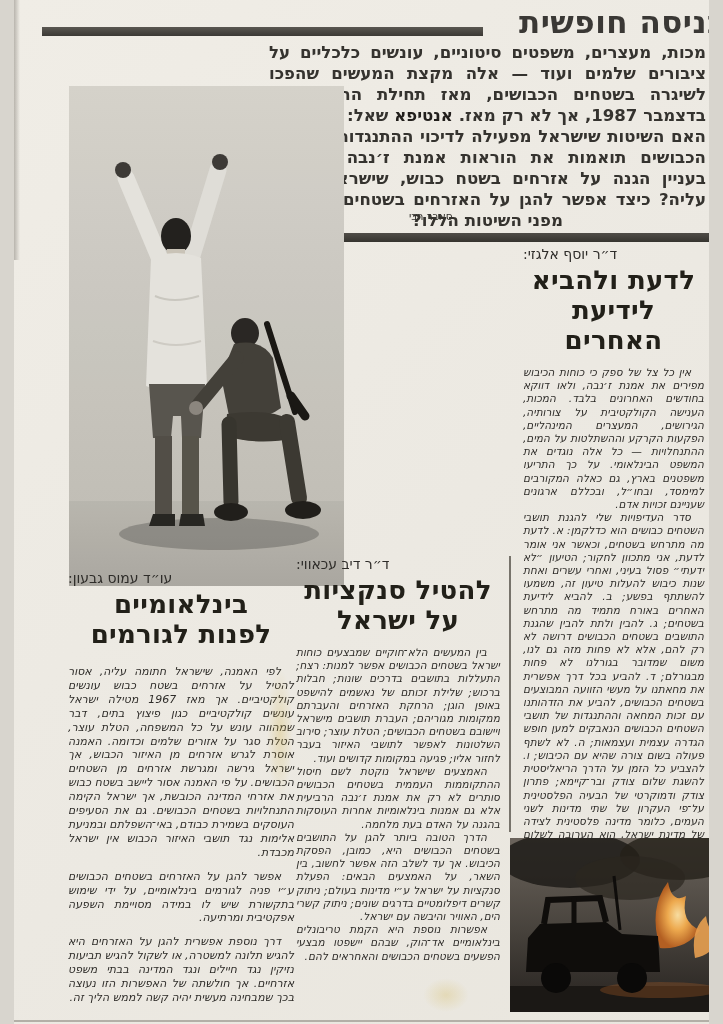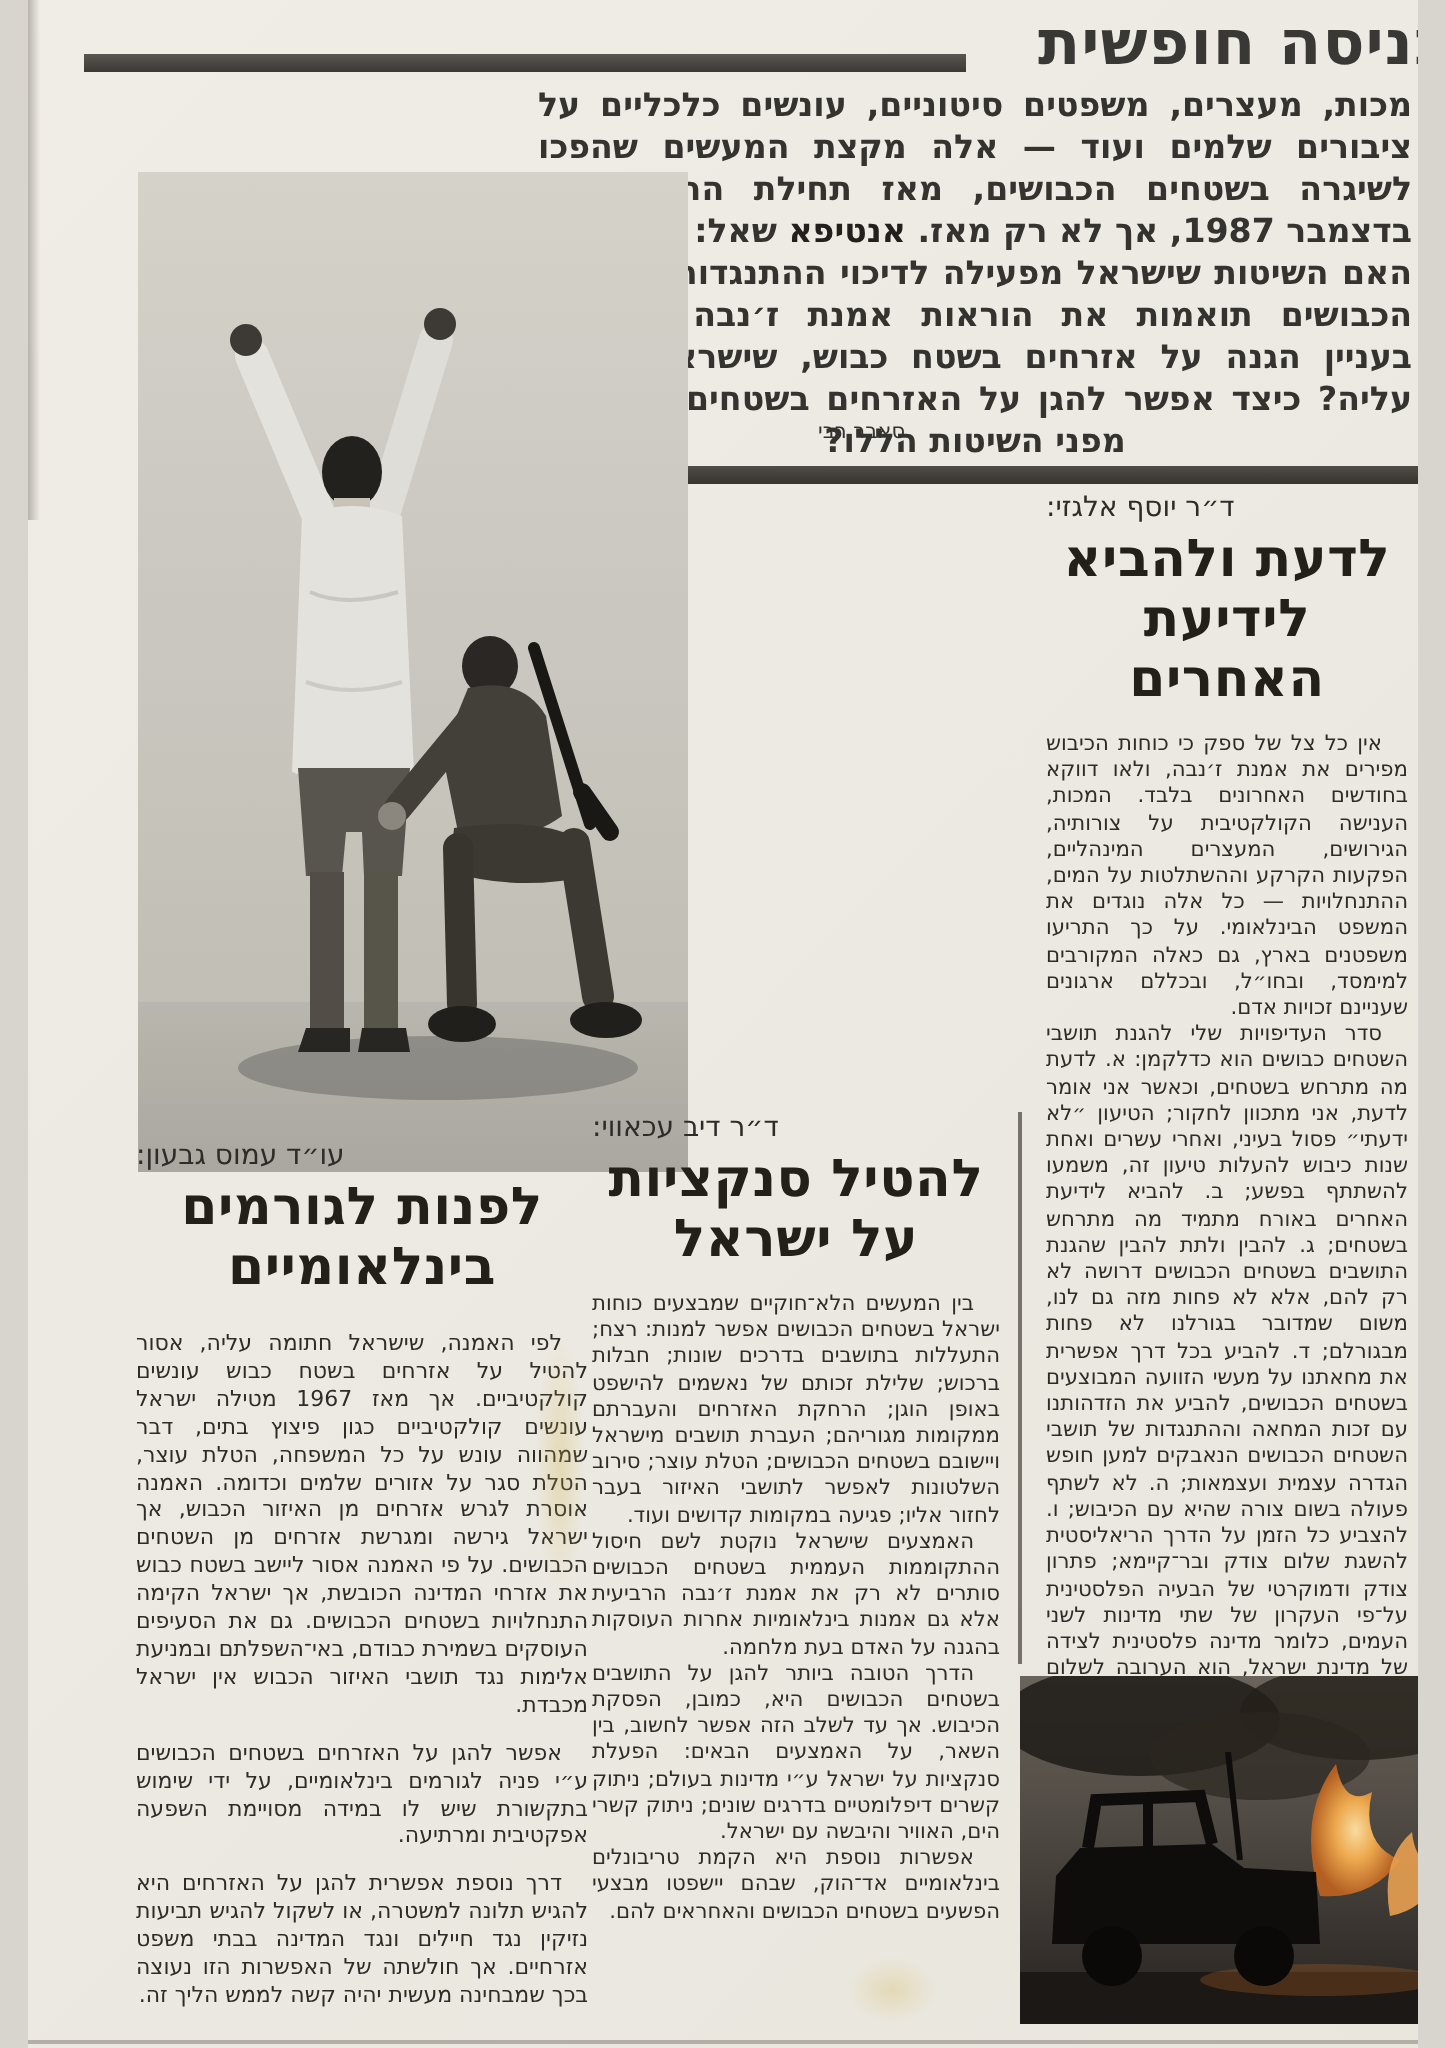--- a/index.html
+++ b/index.html
@@ -33,21 +33,21 @@
   .photo svg{display:block; width:100%; height:100%;}
   
   .art{position:absolute;}
   .art-right{top:246px; right:5px; width:181px;}
   .art-mid{top:556px; right:209px; width:204px;}
   .art-left{top:570px; right:415px; width:226px;}
   .kicker{text-align:left; font-size:14px; color:#2e2c29; margin-bottom:3px;}
   .headline{text-align:center; font-weight:700; font-size:26px; line-height:30px;
     color:#222019; margin-bottom:11px; letter-spacing:.3px;}
   .art-left .headline{margin-bottom:16px;}
-  .body p{text-align:justify; text-align-last:right; text-indent:13px; color:#2e2c29;}
+  .body p{text-align:justify; text-align-last:right; text-indent:13px; color:#2e2c29;font-style:italic;}
   .art-right .body p, .art-mid .body p{font-size:10.6px; line-height:13.2px;}
   .art-left .body p{font-size:11px; line-height:13.9px;}
   .art-left .body p + p{margin-top:10px;}
   
   .vrule{position:absolute; top:556px; right:198px; width:2px; height:276px; background:#77736b;}
   
   .stain{position:absolute; border-radius:50%; pointer-events:none;}
   .stain-1{top:668px; right:416px; width:26px; height:130px;
     background:radial-gradient(ellipse at center, rgba(208,176,64,.28), rgba(208,176,64,0) 70%);}
   .stain-2{top:978px; right:240px; width:46px; height:34px;
@@ -144,22 +144,22 @@
       <p>בין המעשים הלא־חוקיים שמבצעים כוחות ישראל בשטחים הכבושים אפשר למנות: רצח; התעללות בתושבים בדרכים שונות; חבלות ברכוש; שלילת זכותם של נאשמים להישפט באופן הוגן; הרחקת האזרחים והעברתם ממקומות מגוריהם; העברת תושבים מישראל ויישובם בשטחים הכבושים; הטלת עוצר; סירוב השלטונות לאפשר לתושבי האיזור בעבר לחזור אליו; פגיעה במקומות קדושים ועוד.</p>
       <p>האמצעים שישראל נוקטת לשם חיסול ההתקוממות העממית בשטחים הכבושים סותרים לא רק את אמנת ז׳נבה הרביעית אלא גם אמנות בינלאומיות אחרות העוסקות בהגנה על האדם בעת מלחמה.</p>
       <p>הדרך הטובה ביותר להגן על התושבים בשטחים הכבושים היא, כמובן, הפסקת הכיבוש. אך עד לשלב הזה אפשר לחשוב, בין השאר, על האמצעים הבאים: הפעלת סנקציות על ישראל ע״י מדינות בעולם; ניתוק קשרים דיפלומטיים בדרגים שונים; ניתוק קשרי הים, האוויר והיבשה עם ישראל.</p>
       <p>אפשרות נוספת היא הקמת טריבונלים בינלאומיים אד־הוק, שבהם יישפטו מבצעי הפשעים בשטחים הכבושים והאחראים להם.</p>
     </div>
   </article>
 
   <article class="art art-left">
     <div class="kicker">עו״ד עמוס גבעון:</div>
     <h2 class="headline">
+      <div>בינלאומיים</div>
       <div>לפנות לגורמים</div>
-      <div>בינלאומיים</div>
     </h2>
     <div class="body">
       <p>לפי האמנה, שישראל חתומה עליה, אסור להטיל על אזרחים בשטח כבוש עונשים קולקטיביים. אך מאז 1967 מטילה ישראל עונשים קולקטיביים כגון פיצוץ בתים, דבר שמהווה עונש על כל המשפחה, הטלת עוצר, הטלת סגר על אזורים שלמים וכדומה. האמנה אוסרת לגרש אזרחים מן האיזור הכבוש, אך ישראל גירשה ומגרשת אזרחים מן השטחים הכבושים. על פי האמנה אסור ליישב בשטח כבוש את אזרחי המדינה הכובשת, אך ישראל הקימה התנחלויות בשטחים הכבושים. גם את הסעיפים העוסקים בשמירת כבודם, באי־השפלתם ובמניעת אלימות נגד תושבי האיזור הכבוש אין ישראל מכבדת.</p>
       <p>אפשר להגן על האזרחים בשטחים הכבושים ע״י פניה לגורמים בינלאומיים, על ידי שימוש בתקשורת שיש לו במידה מסויימת השפעה אפקטיבית ומרתיעה.</p>
       <p>דרך נוספת אפשרית להגן על האזרחים היא להגיש תלונה למשטרה, או לשקול להגיש תביעות נזיקין נגד חיילים ונגד המדינה בבתי משפט אזרחיים. אך חולשתה של האפשרות הזו נעוצה בכך שמבחינה מעשית יהיה קשה לממש הליך זה.</p>
     </div>
   </article>
 
   <div class="vrule"></div>
 

